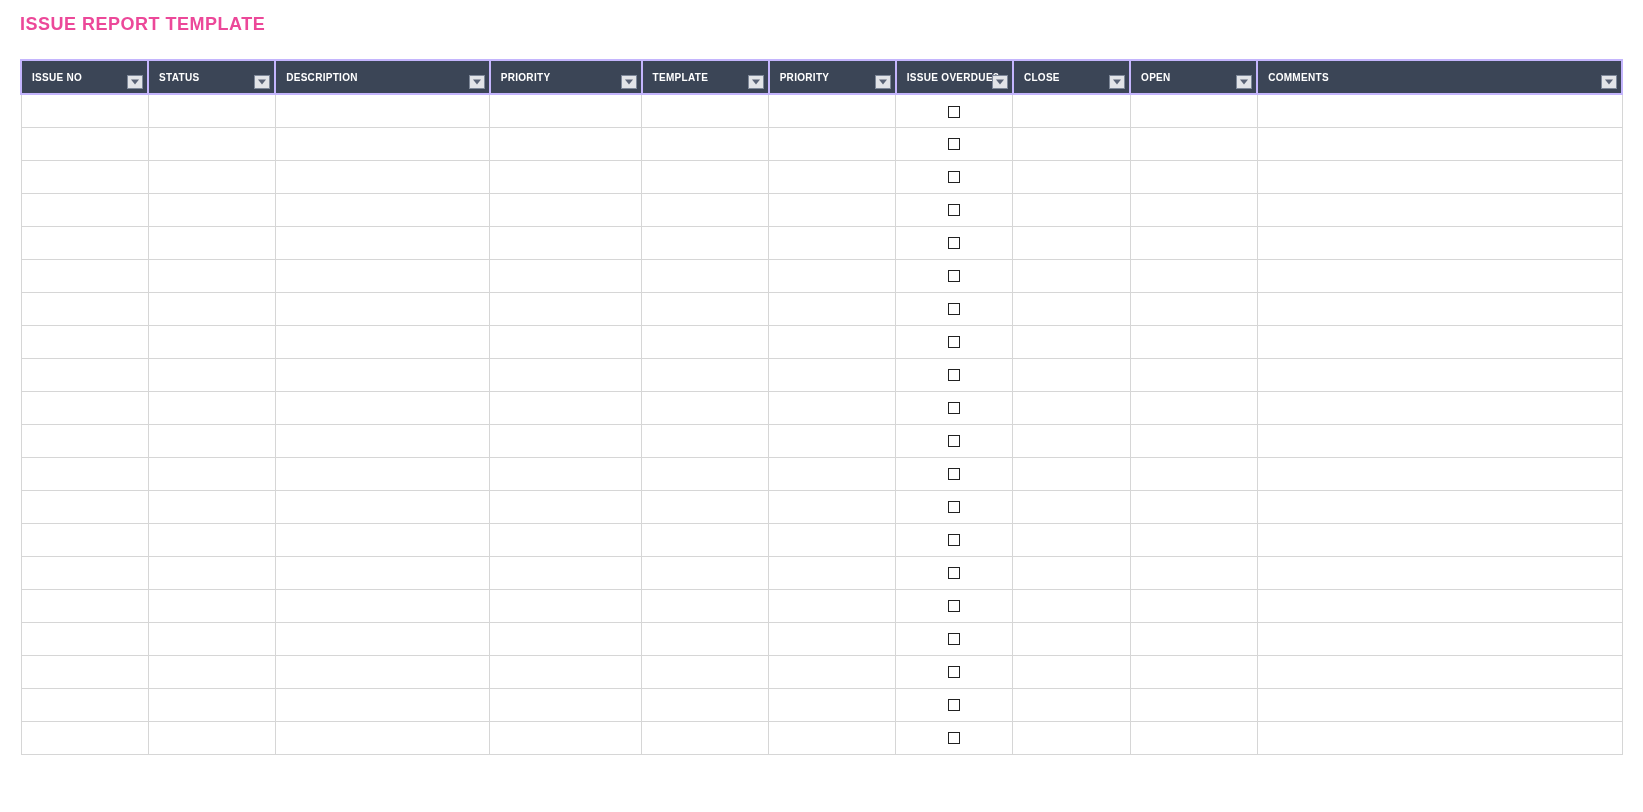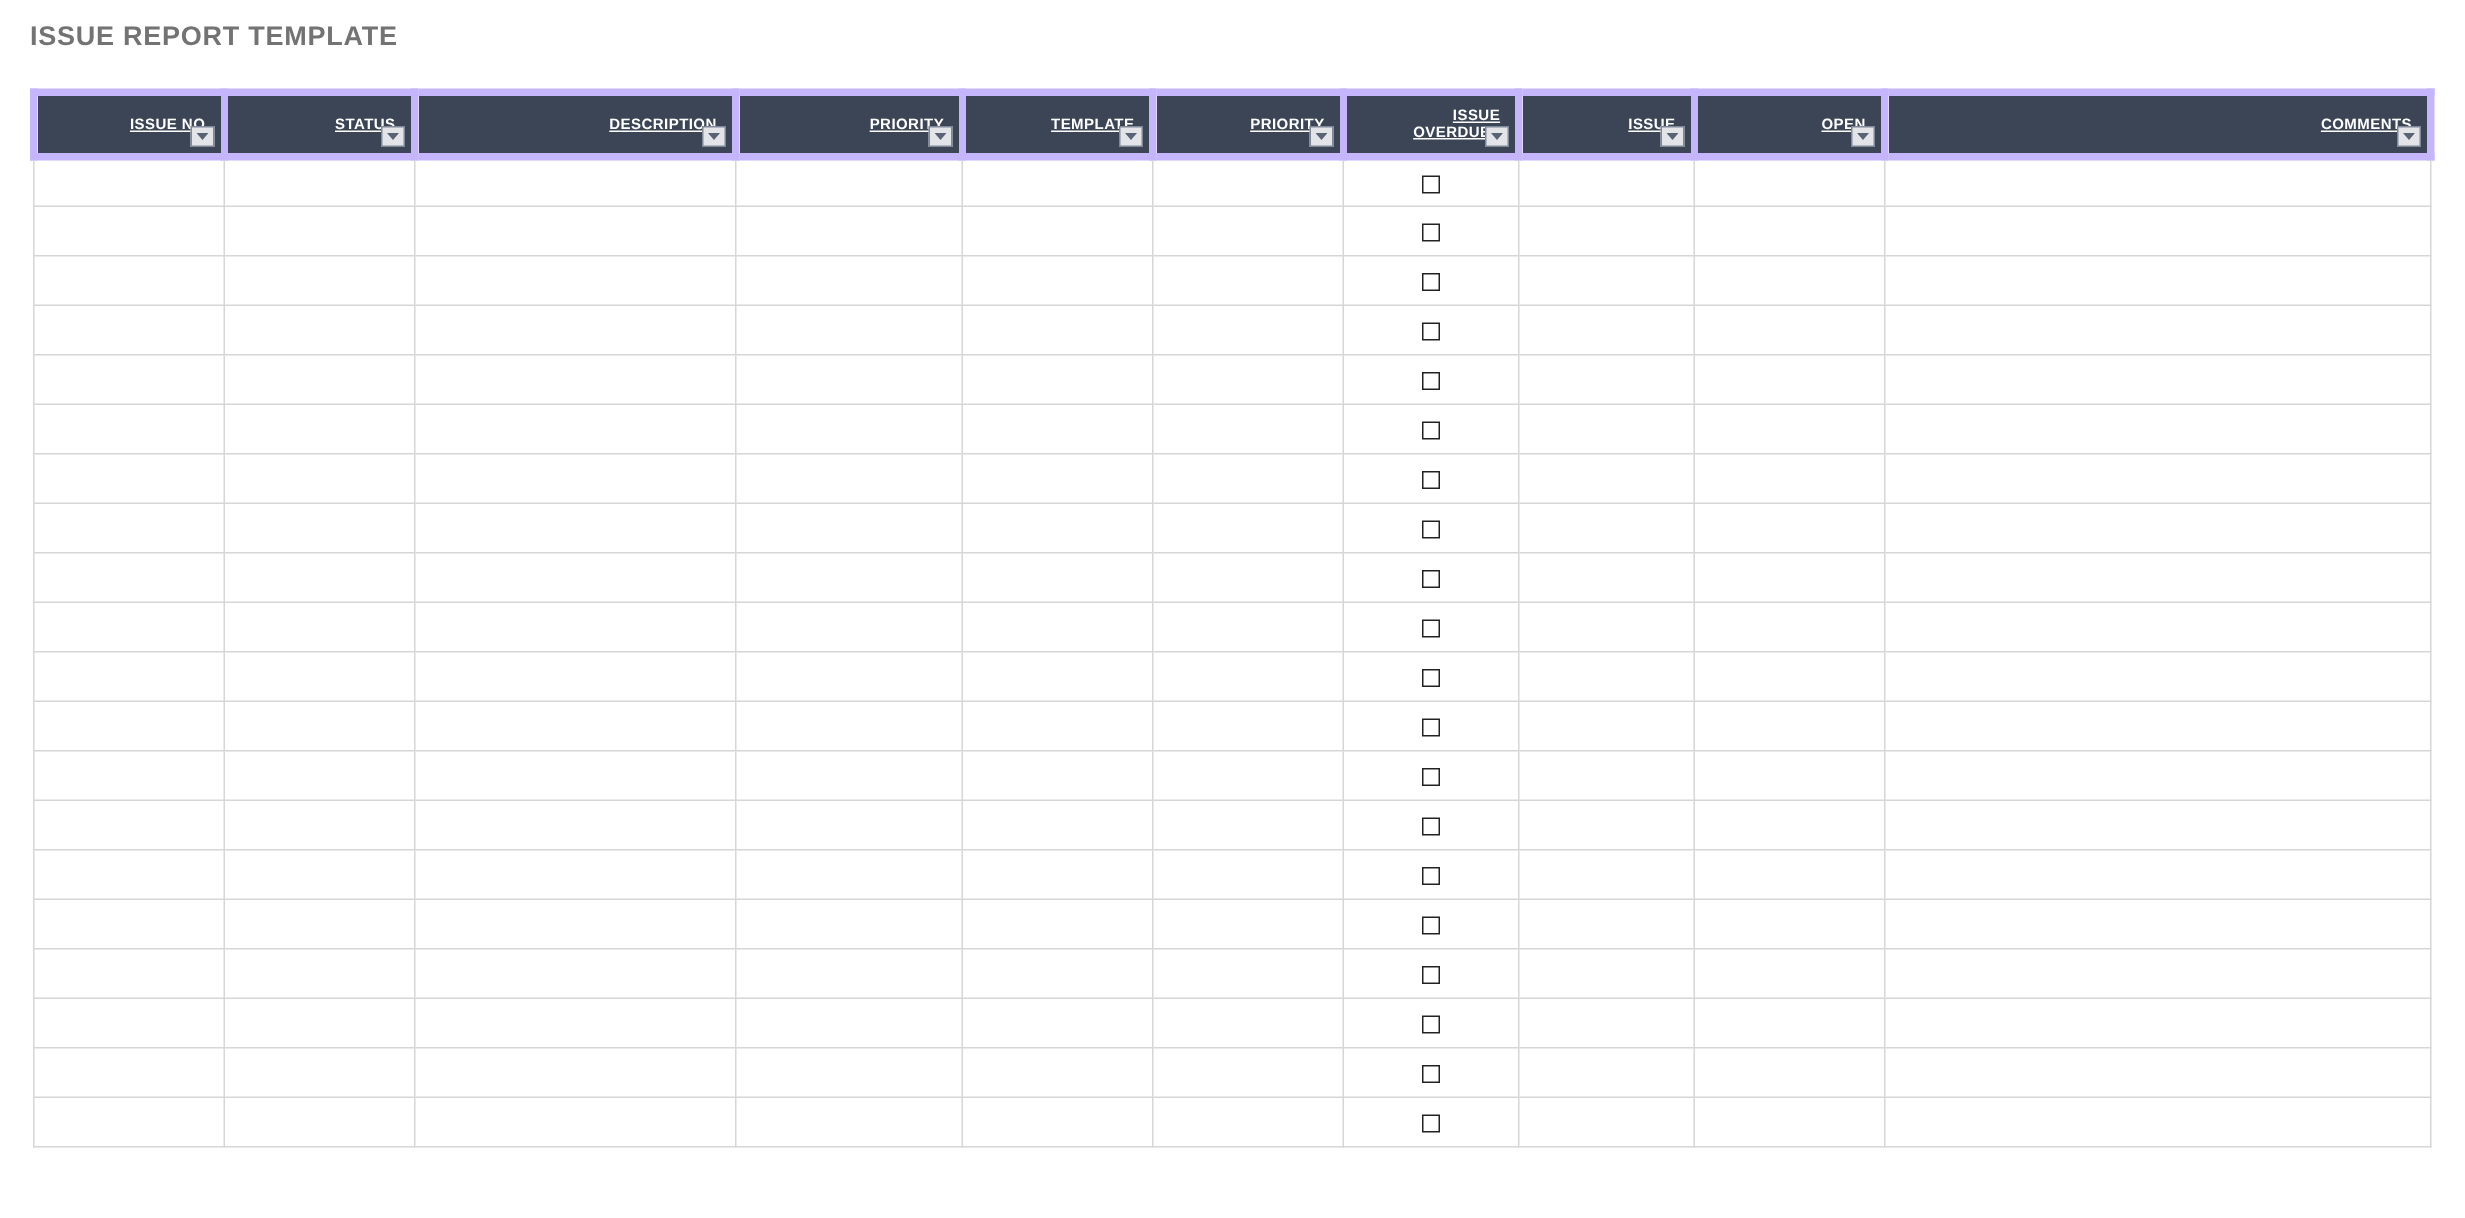--- a/index.html
+++ b/index.html
@@ -2,44 +2,43 @@
 <html><head>
 <meta charset="utf-8">
 <style>
   * { box-sizing: border-box; margin: 0; padding: 0; }
   body {
     font-family: Arial, Helvetica, sans-serif;
     background: #ffffff;
     padding: 14px 20px;
   }
   .title {
-    color: #737373;
+    color: #ec4899;
     font-size: 18px;
     font-weight: 700;
     letter-spacing: 0.5px;
     margin-bottom: 24px;
     text-transform: uppercase;
   }
   table {
     width: 100%;
     border-collapse: collapse;
     table-layout: fixed;
   }
   thead th {
     background: #3b4556;
     color: #ffffff;
     font-size: 10px;
     font-weight: 700;
-    text-align: right;
+    text-align: left;
     padding: 8px 10px 8px 10px;
-    border: 5px solid #c4b5fd;
+    border: 2px solid #c4b5fd;
     position: relative;
     letter-spacing: 0.3px;
     height: 34px;
-    text-decoration: underline;
   }
   thead th .filter-btn {
     position: absolute;
     right: 4px;
     bottom: 4px;
     width: 16px;
     height: 14px;
     background: #e2e4e8;
     border: 1px solid #7e8899;
     display: flex;
@@ -132,21 +131,21 @@
         <th><span>PRIORITY</span><span class="filter-btn">
             <svg viewBox="0 0 10 6">
               <polygon points="0,0 10,0 5,6" fill="#5a6376"></polygon>
             </svg>
           </span></th>
         <th><span>ISSUE OVERDUE?</span><span class="filter-btn">
             <svg viewBox="0 0 10 6">
               <polygon points="0,0 10,0 5,6" fill="#5a6376"></polygon>
             </svg>
           </span></th>
-        <th><span>ISSUE</span><span class="filter-btn">
+        <th><span>CLOSE</span><span class="filter-btn">
             <svg viewBox="0 0 10 6">
               <polygon points="0,0 10,0 5,6" fill="#5a6376"></polygon>
             </svg>
           </span></th>
         <th><span>OPEN</span><span class="filter-btn">
             <svg viewBox="0 0 10 6">
               <polygon points="0,0 10,0 5,6" fill="#5a6376"></polygon>
             </svg>
           </span></th>
         <th><span>COMMENTS</span><span class="filter-btn">

